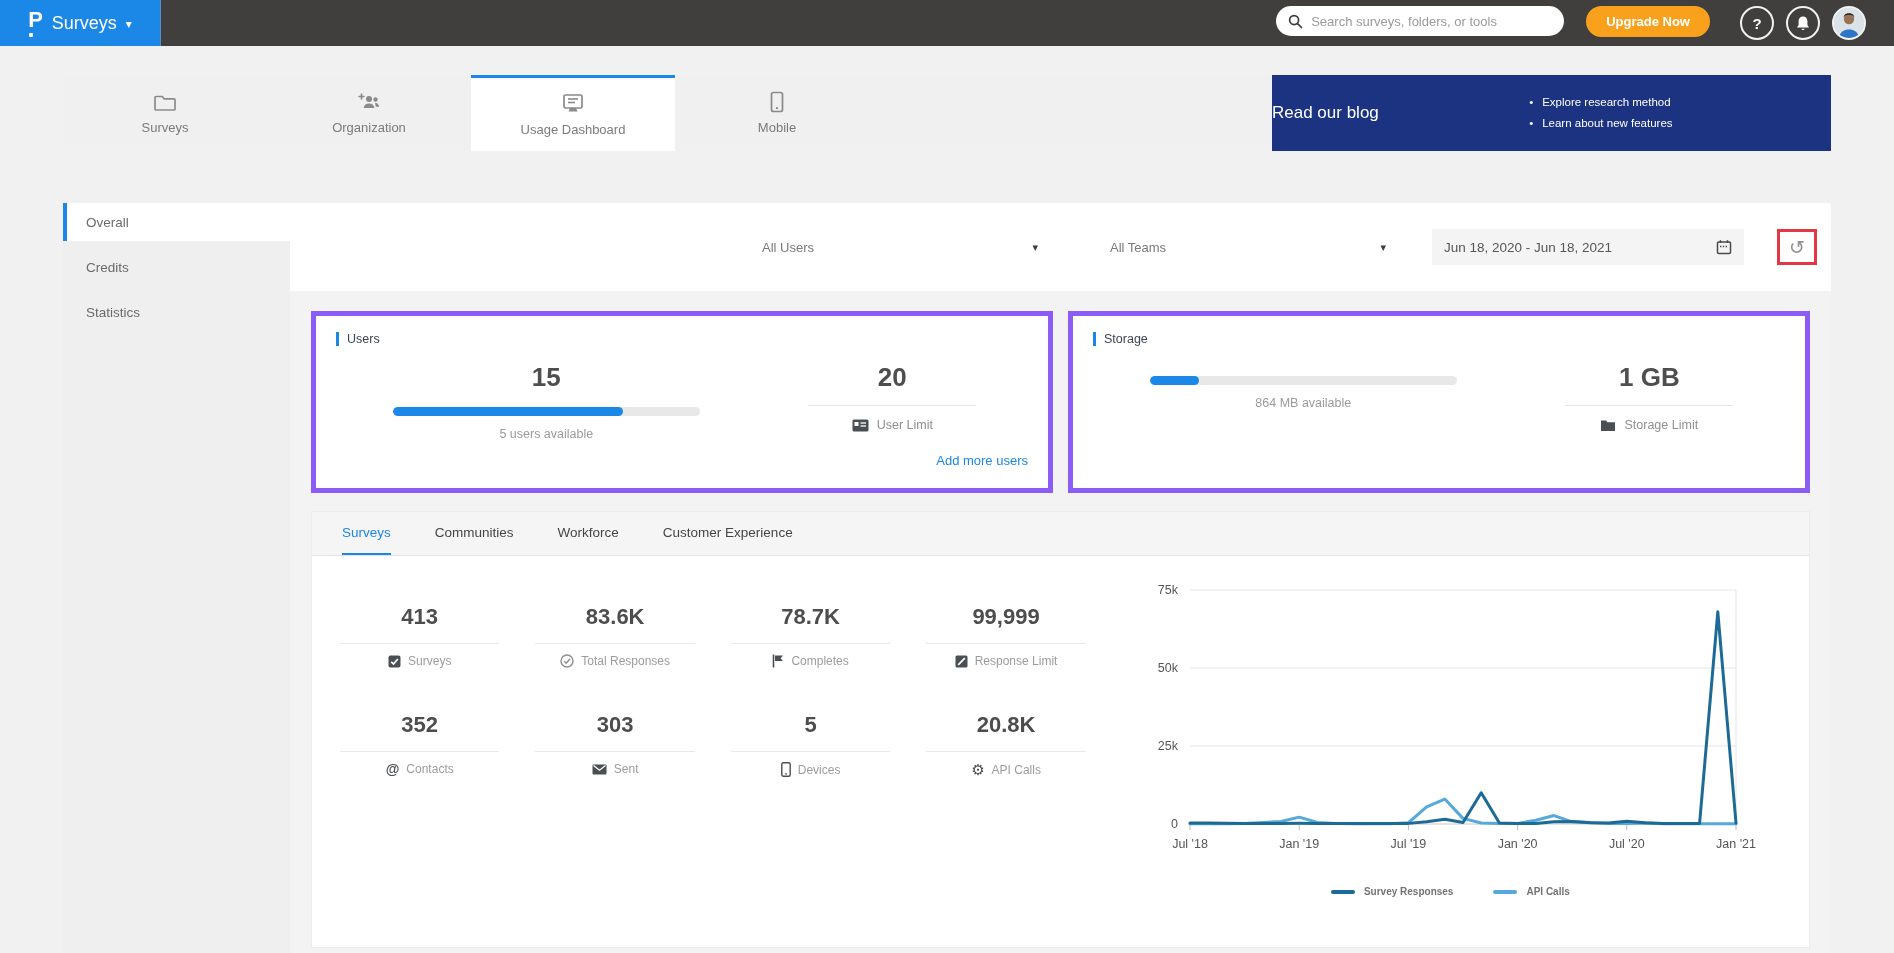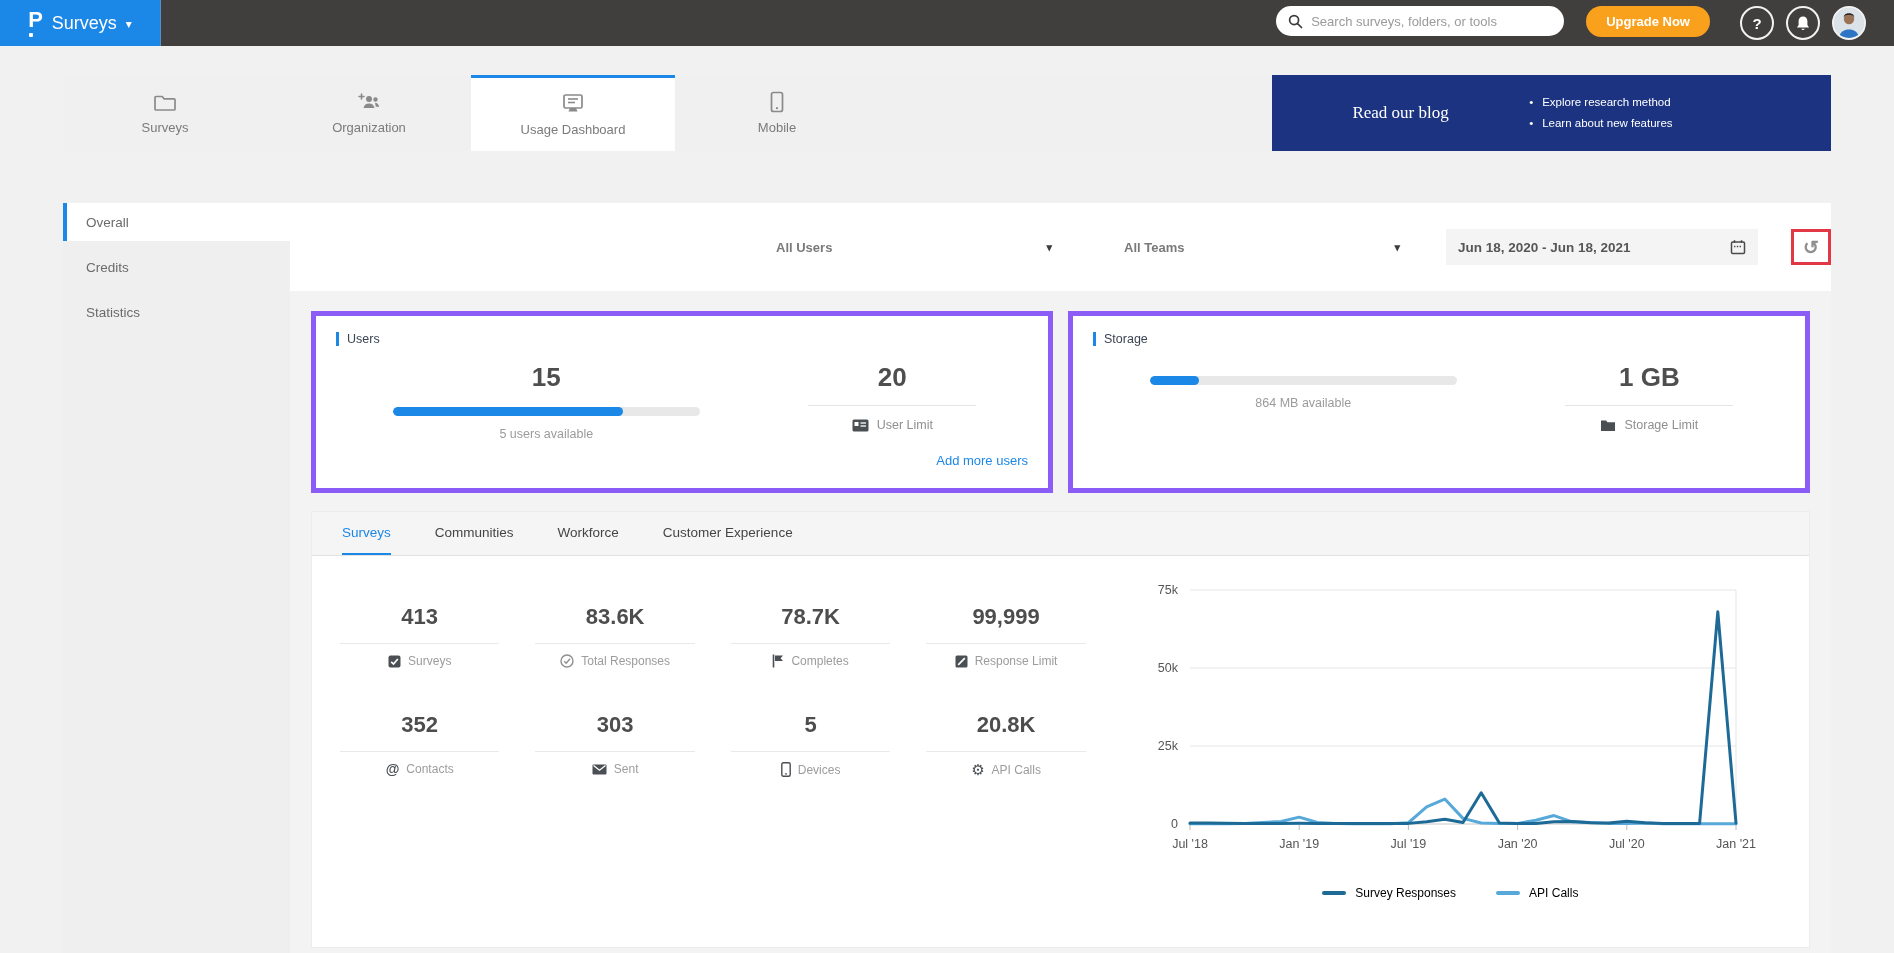--- a/index.html
+++ b/index.html
@@ -21,33 +21,33 @@
   .circle-btn { width:34px; height:34px; border-radius:50%; border:2px solid #f2f2f2; display:flex; align-items:center; justify-content:center; margin-left:12px; cursor:pointer; background:transparent; color:#fff; font-weight:bold; font-size:15px; }
   .avatar { width:34px; height:34px; border-radius:50%; border:2px solid #f2f2f2; margin-left:12px; overflow:hidden; cursor:pointer; background:#cfd6dc; }
 
   
   .nav-row { margin:29px 63px 0 63px; height:76px; display:flex; }
   .nav-tabs { display:flex; background:#f0f0f1; flex:1; }
   .nav-tab { width:204px; display:flex; flex-direction:column; align-items:center; justify-content:center; gap:7px; color:#7b7b7b; font-size:13px; cursor:pointer; }
   .nav-tab.active { background:#fff; border-top:3px solid #1b87e6; padding-top:0; }
   .nav-tab .nicon { height:22px; display:flex; align-items:center; }
   .banner { width:559px; background:#1b3380; color:#fff; display:flex; align-items:center; }
-  .banner-title { width:46%; text-align:center; font-size:17px;font-family:Liberation Serif, serif; }
+  .banner-title { width:46%; text-align:left; font-size:17px; }
   .banner-bullets { width:54%; font-size:11.5px; line-height:21px; }
   .banner-bullets .b-item::before { content:"•"; margin-right:9px; }
 
   
   .content { margin:52px 63px 0 63px; display:flex; height:852px; }
   .sidebar { width:227px; background:#efeff0; flex-shrink:0; }
   .side-item { height:38px; display:flex; align-items:center; padding-left:23px; font-size:13.5px; color:#6b6b6b; cursor:pointer; margin-bottom:7px; }
   .side-item.active { background:#fff; border-left:4px solid #1b87e6; padding-left:19px; }
   .main { flex:1; background:#fff; display:flex; flex-direction:column; min-width:0; }
 
   
-  .filter-row { height:88px; display:flex; align-items:center; justify-content:flex-end; flex-shrink:0;font-weight:bold; }
+  .filter-row { height:88px; display:flex; align-items:center; justify-content:flex-end; padding-right:14px; flex-shrink:0; }
   .dropdown { width:276px; display:flex; align-items:center; justify-content:space-between; font-size:13px; color:#7a7a7a; cursor:pointer; }
   .dropdown .caret { color:#3c3c3c; font-size:11px; }
   .dd-users { margin-right:72px; }
   .dd-teams { margin-right:46px; }
   .datebox { width:312px; height:36px; background:#f4f4f5; display:flex; align-items:center; justify-content:space-between; padding:0 12px; font-size:13.5px; color:#565656; cursor:pointer; }
   .reset-wrap { margin-left:33px; width:40px; height:36px; border:3px solid #e23744; display:flex; align-items:center; justify-content:center; cursor:pointer; background:#fff; }
   .reset-glyph { font-size:19px; color:#8f8f8f; line-height:1; }
 
   
   .gray-section { background:#f3f3f4; flex:1; padding:20px 21px; min-height:0; }
@@ -75,21 +75,21 @@
   .big-card-body { flex:1; display:flex; padding:10px 12px 0 10px; min-height:0; }
   .stats-grid { width:53%; display:grid; grid-template-columns:repeat(4,1fr); align-content:start; padding-top:38px; row-gap:44px; }
   .stat-cell { text-align:center; }
   .stat-num { font-size:22px; font-weight:bold; color:#4d4d4d; }
   .stat-div { height:1px; background:#e9e9e9; margin:13px 18px 10px 18px; }
   .stat-label { font-size:12px; color:#9c9c9c; display:flex; align-items:center; justify-content:center; gap:7px; }
   .chart-zone { width:47%; display:flex; flex-direction:column; align-items:center; padding-top:6px; }
   .legend-row { display:flex; gap:40px; margin-top:4px; }
   .legend-item { display:flex; align-items:center; gap:9px; cursor:pointer; }
   .legend-swatch { width:24px; height:4px; border-radius:2px; }
-  .legend-label { font-size:12px; font-weight:normal; color:#000000; }
+  .legend-label { font-size:10px; font-weight:bold; color:#737373; }
   .gear-glyph { font-size:15px; color:#4a4f54; line-height:1; }
   .at-glyph { font-size:14px; font-weight:bold; color:#4a4f54; line-height:1; }
 </style>
 </head>
 <body>
 
 <div class="topbar">
   <div class="logo-block">
     <span class="logo-p">P</span>
     <span class="logo-label">Surveys</span>

